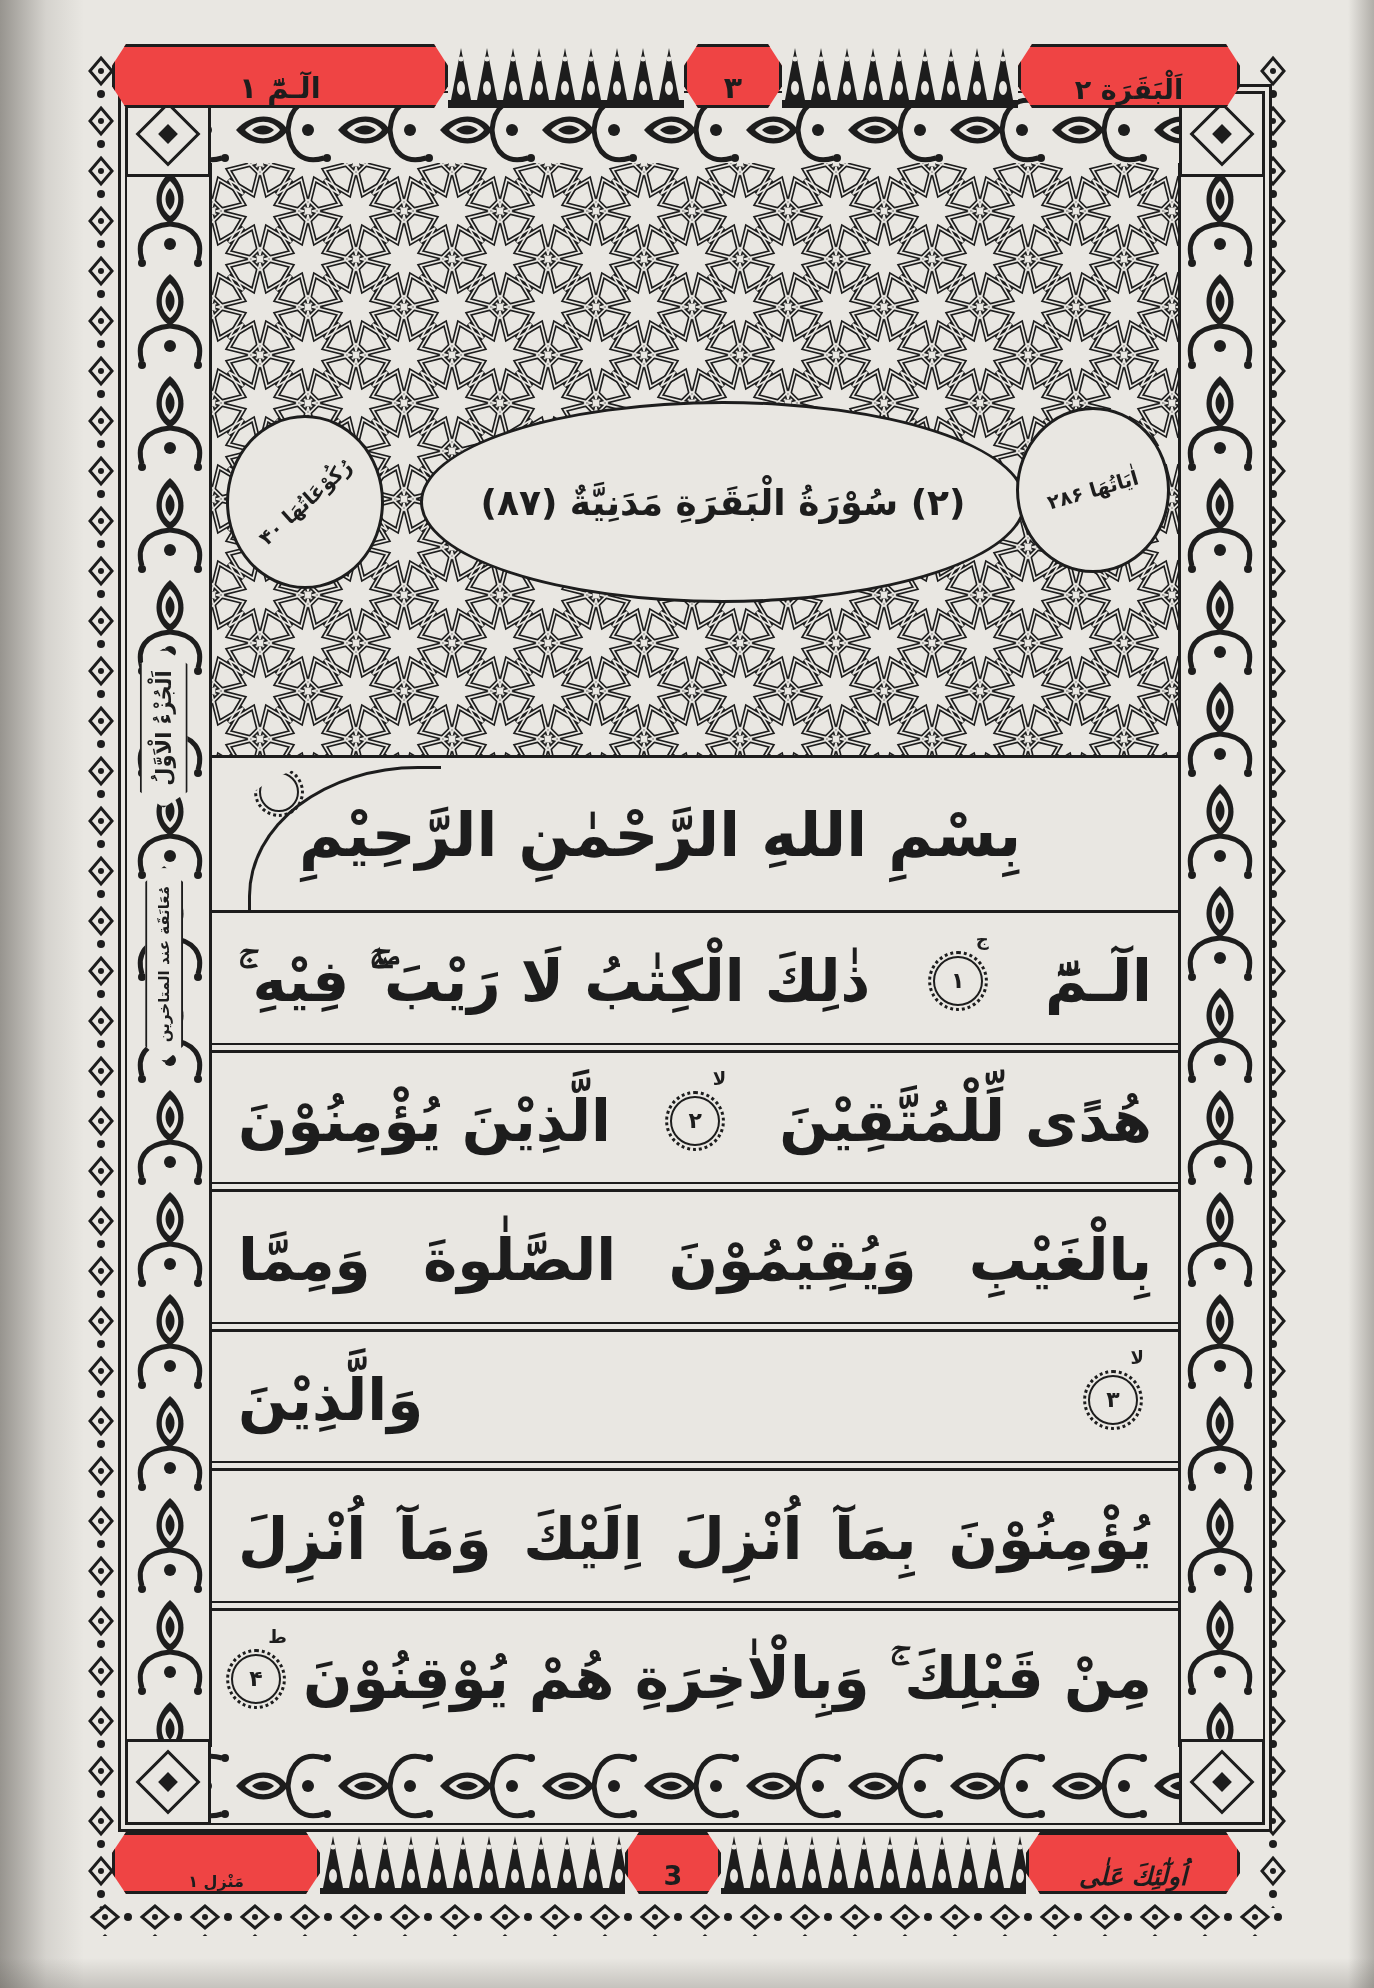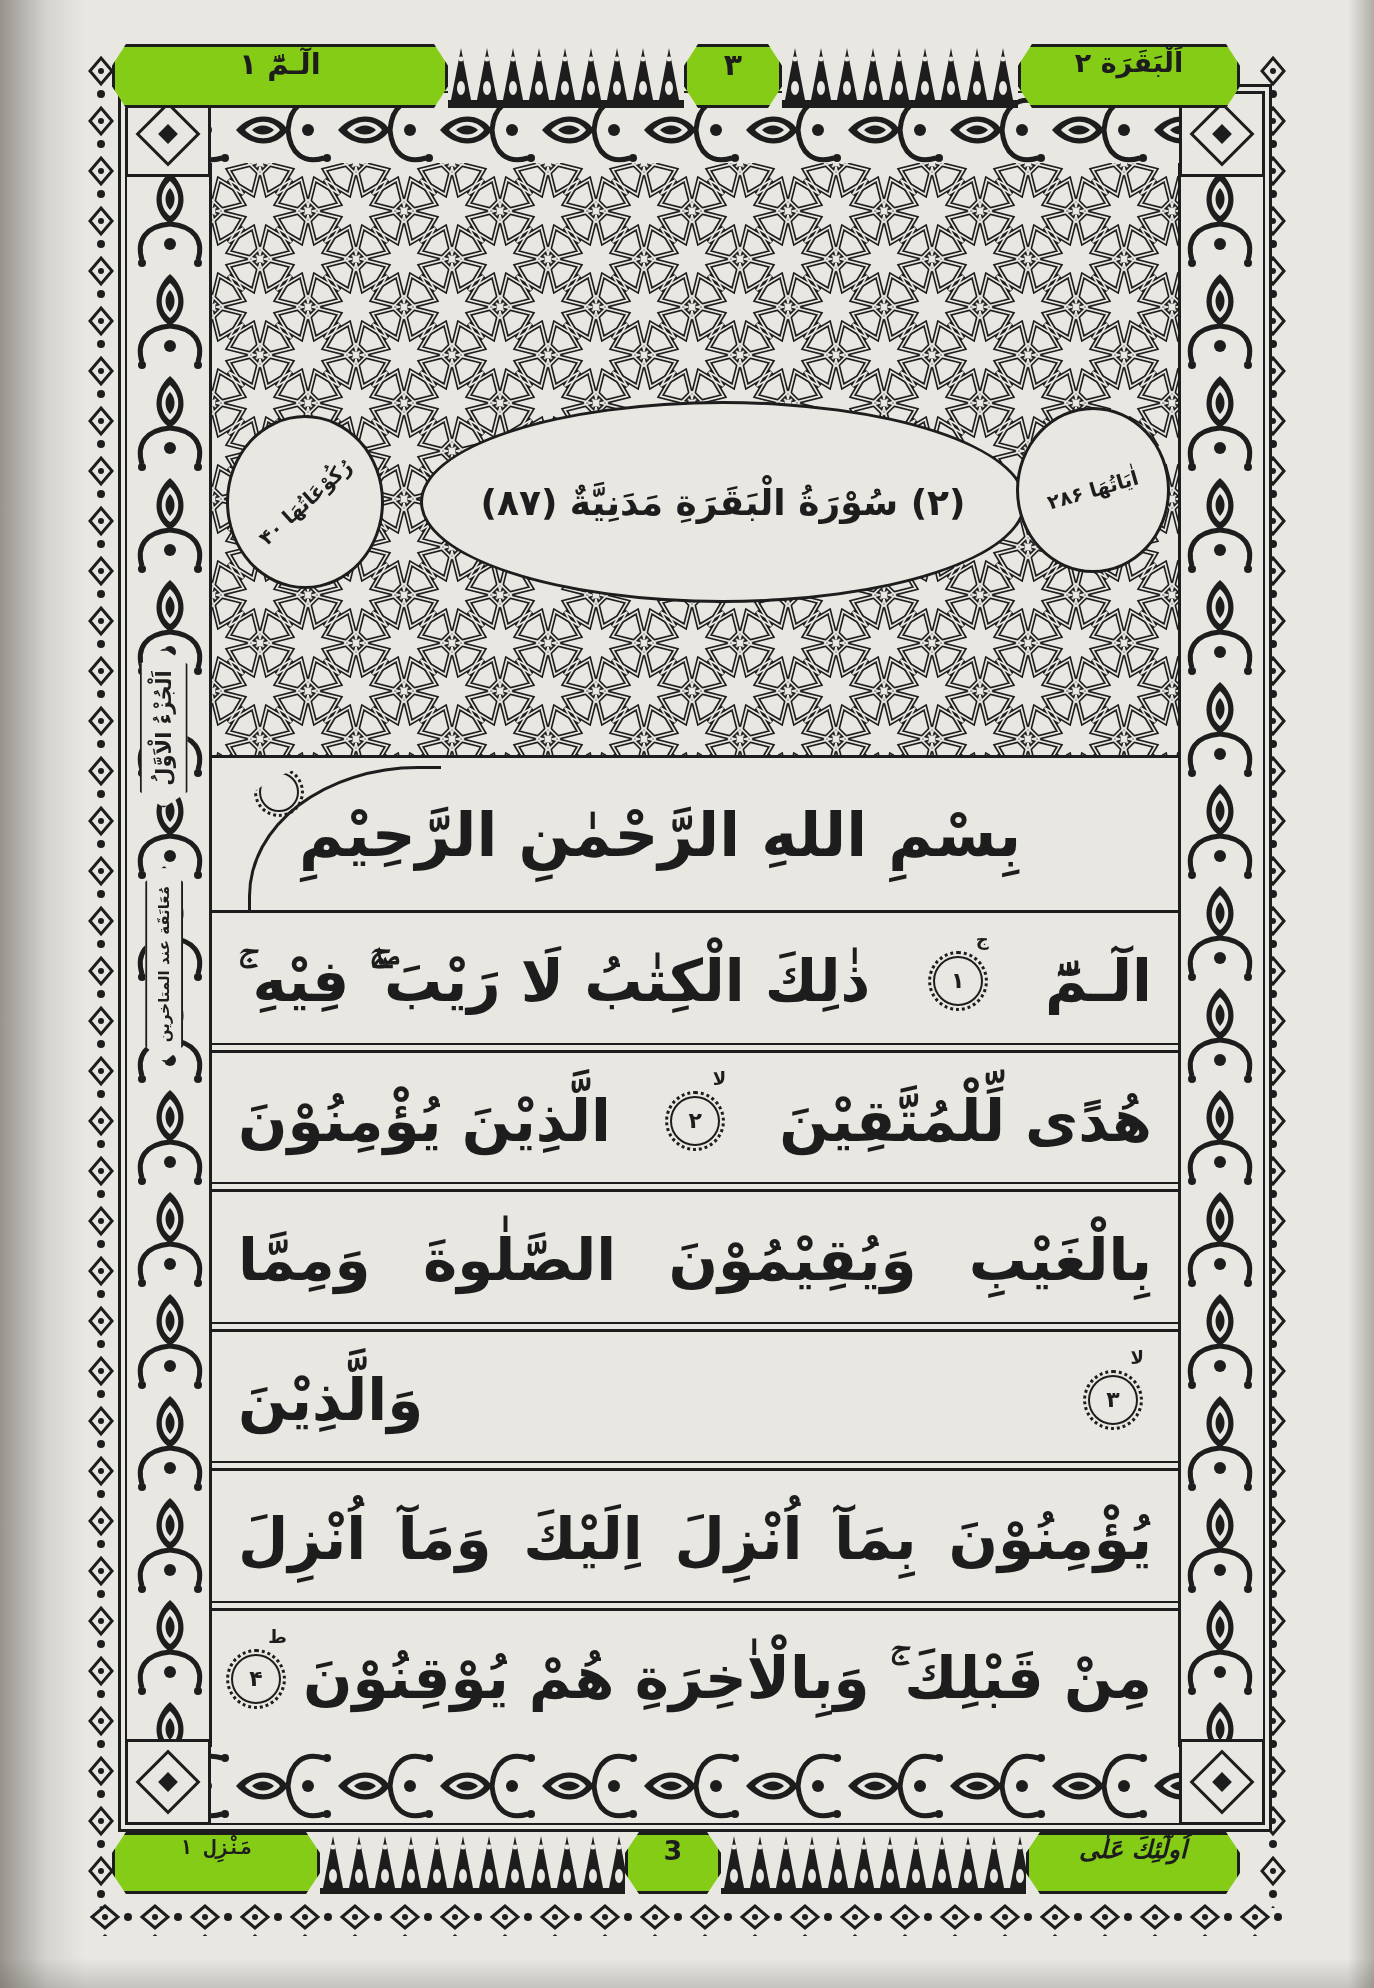--- a/index.html
+++ b/index.html
@@ -16,31 +16,31 @@
     background:linear-gradient(to left, rgba(70,66,60,.35), rgba(70,66,60,0));pointer-events:none;z-index:40;}
   .edge-shadow-bottom{position:absolute;left:0;right:0;bottom:0;height:30px;
     background:linear-gradient(to top, rgba(70,66,60,.22), rgba(70,66,60,0));pointer-events:none;z-index:40;}
 
   svg.fill{display:block;width:100%;height:100%;}
 
   
   .tab-row{position:absolute;display:flex;align-items:stretch;z-index:5;}
   .tab-row.header{left:112px;top:44px;width:1128px;height:64px;}
   .tab-row.footer{left:112px;top:1832px;width:1128px;height:62px;}
-  .tab{border:3px solid #1d1d1d;background:#84cc16;display:flex;align-items:flex-start;justify-content:center;
+  .tab{border:3px solid #1d1d1d;background:#ef4444;display:flex;align-items:flex-end;justify-content:center;
     clip-path:polygon(14px 0,calc(100% - 14px) 0,100% 34%,100% 66%,calc(100% - 14px) 100%,14px 100%,0 66%,0 34%);
     font-weight:700;white-space:nowrap;}
   .tab .inner{padding:0 14px;}
   .crenel{flex:1;border-bottom:4px solid #1d1d1d;}
   .tab-surah{width:216px;font-size:27px;}
   .tab-pageno-top{width:92px;font-size:30px;}
   .tab-juzname{width:330px;font-size:29px;letter-spacing:2px;}
   .tab-catchword{width:208px;font-size:25px;font-style:italic;}
   .tab-pageno-bottom{width:90px;font-size:27px;font-weight:700;}
-  .tab-manzil{width:202px;font-size:20px;font-family:Liberation Mono, monospace;}
+  .tab-manzil{width:202px;font-size:16px;}
 
   
   .chain{position:absolute;z-index:2;}
   .chain.left{left:86px;top:54px;width:30px;height:1854px;}
   .chain.right{right:86px;top:54px;width:30px;height:1854px;}
   .chain.bottom{left:88px;top:1902px;width:1198px;height:34px;}
 
   
   .frame{position:absolute;left:118px;top:84px;width:1148px;height:1742px;
     border:3px solid #1d1d1d;background:#e9e7e2;

